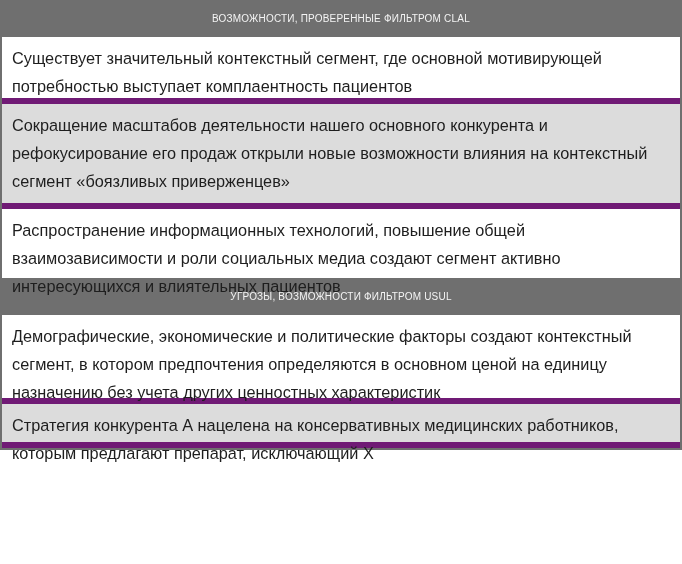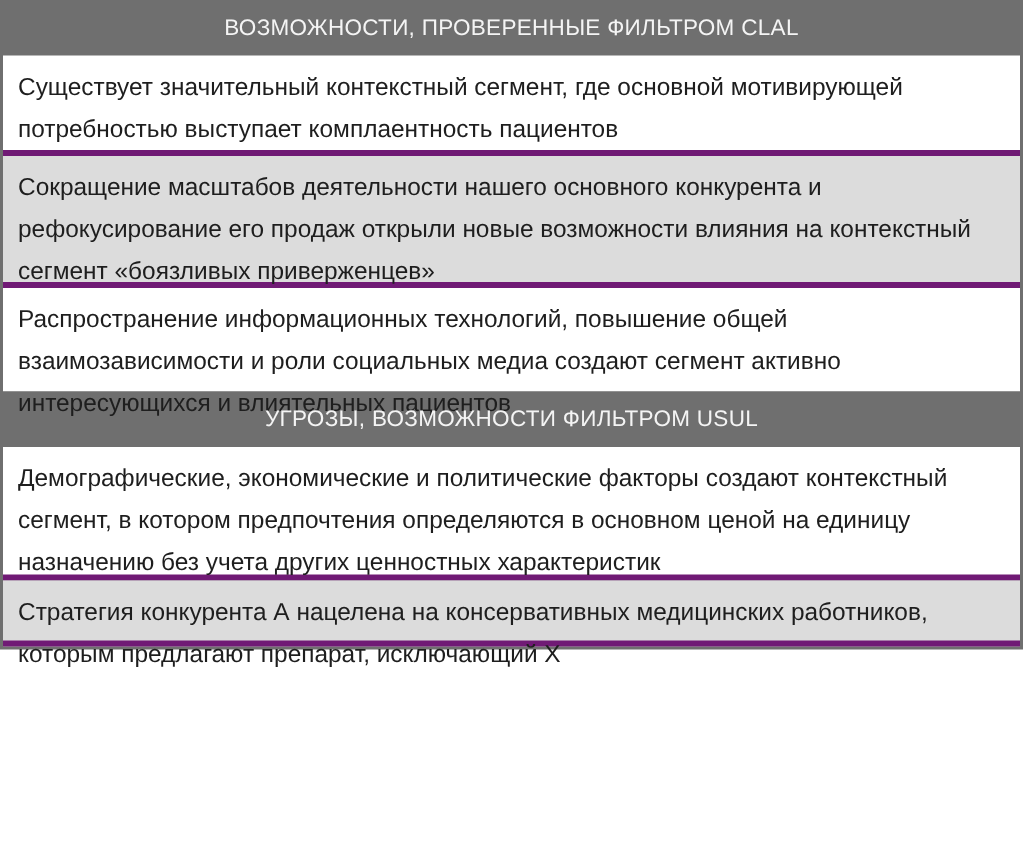--- a/index.html
+++ b/index.html
@@ -1,23 +1,23 @@
 <!DOCTYPE html>
 <html><head>
 <meta charset="utf-8">
 <style>
   html, body { margin:0; padding:0; background:#ffffff; }
   body { width:682px; height:564px; overflow:hidden; font-family:"Liberation Sans", "DejaVu Sans", sans-serif; }
   .table { width:682px; background:#6f6f6f; padding:0 2px 2px 2px; box-sizing:border-box; }
-  .hdr { height:37px; line-height:37px; text-align:center; color:#f4f4f4; font-size:15px; letter-spacing:0.2px; background:#6f6f6f; }
-  .row { padding:7px 10px 7px 10px; font-size:16.3px; line-height:28px; color:#1e1e1e; box-sizing:border-box; border-bottom:4px solid #701a75; }
+  .hdr { height:37px; line-height:37px; text-align:center; color:#f4f4f4; font-size:10px; letter-spacing:0.2px; background:#6f6f6f; }
+  .row { padding:7px 10px 7px 10px; font-size:16.3px; line-height:28px; color:#1e1e1e; box-sizing:border-box; border-bottom:6px solid #701a75; }
   .row.white { background:#ffffff; }
   .row.gray { background:#dcdcdc; }
   .row.last { border-bottom:0; }
-  #r1 { height:67px; } #r2 { height:88px; } #r3 { height:69px; border-bottom:0; }
+  #r1 { height:67px; } #r2 { height:105px; } #r3 { height:69px; border-bottom:0; }
   #r4 { height:89px; } #r5 { height:44px; } #r6 { height:112px; }
 </style>
 </head>
 <body>
 
 <div class="table">
   <div class="hdr">ВОЗМОЖНОСТИ, ПРОВЕРЕННЫЕ ФИЛЬТРОМ CLAL</div>
   <div id="r1" class="row white">Существует значительный контекстный сегмент, где основной мотивирующей потребностью выступает комплаентность пациентов</div>
   <div id="r2" class="row gray">Сокращение масштабов деятельности нашего основного конкурента и рефокусирование его продаж открыли новые возможности влияния на контекстный сегмент «боязливых приверженцев»</div>
   <div id="r3" class="row white">Распространение информационных технологий, повышение общей взаимозависимости и роли социальных медиа создают сегмент активно интересующихся и влиятельных пациентов</div>

